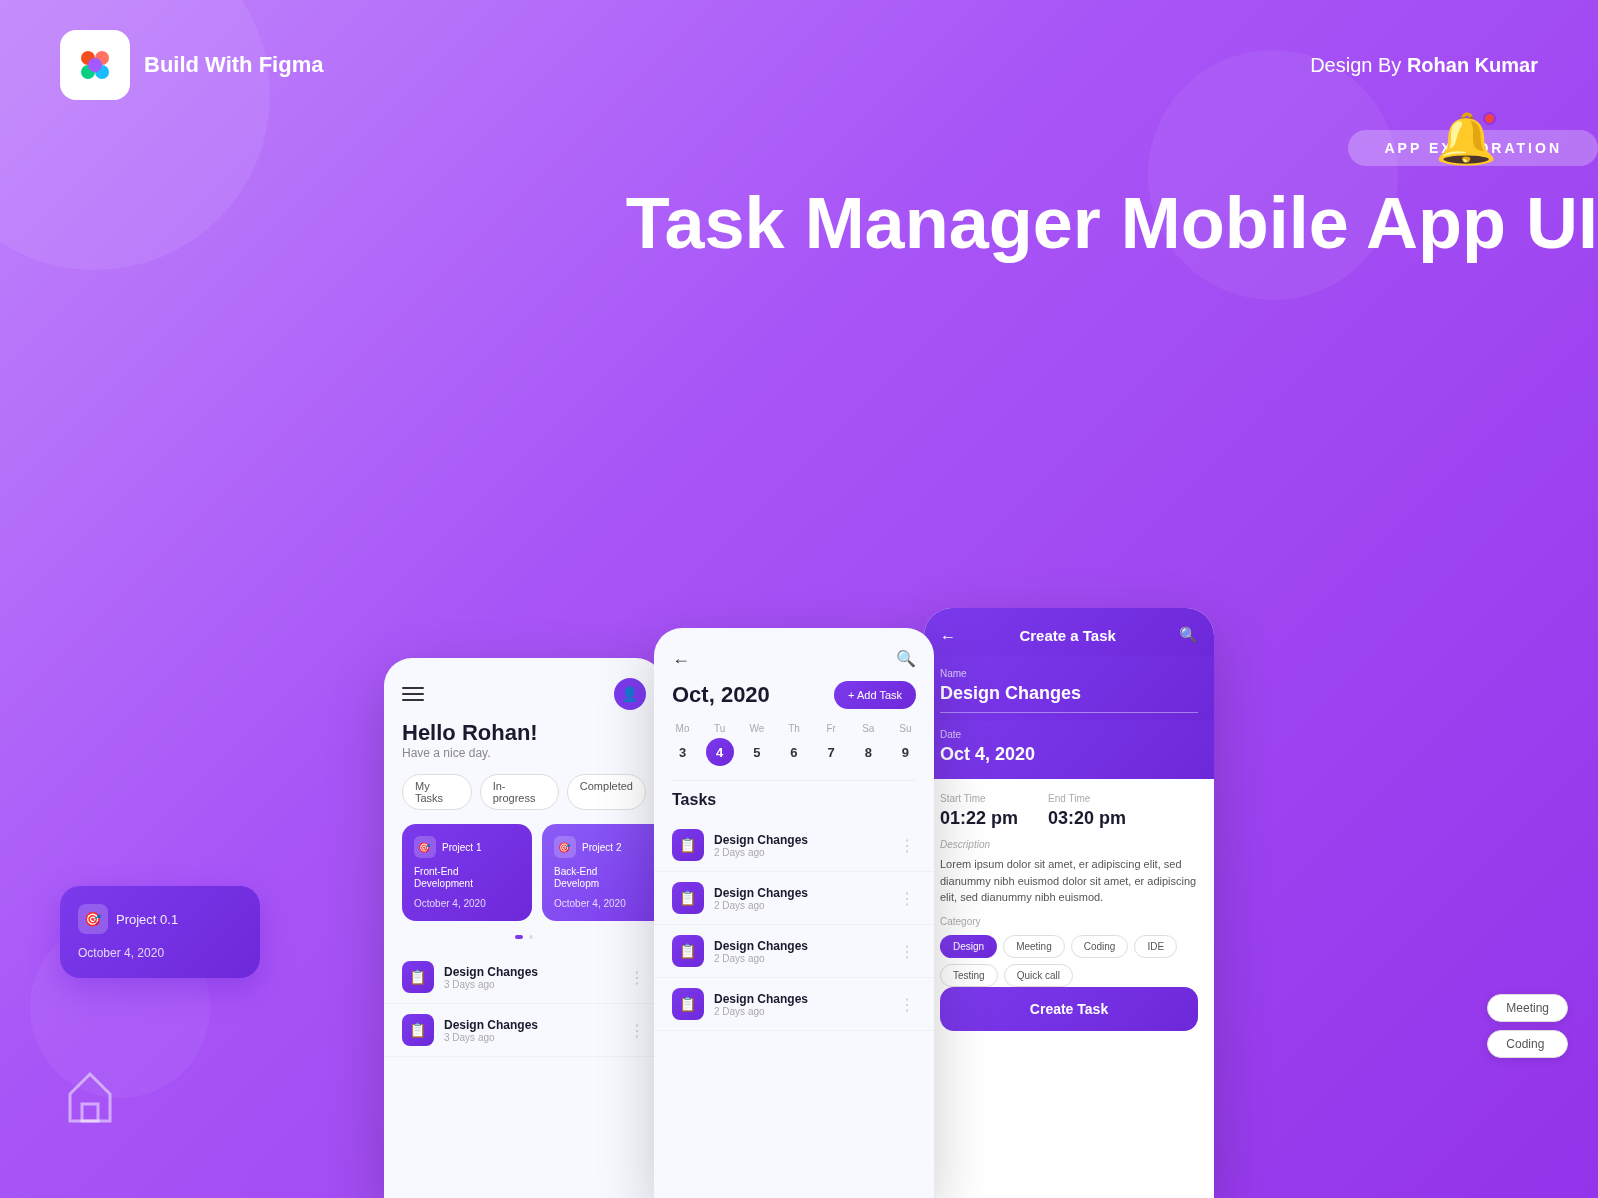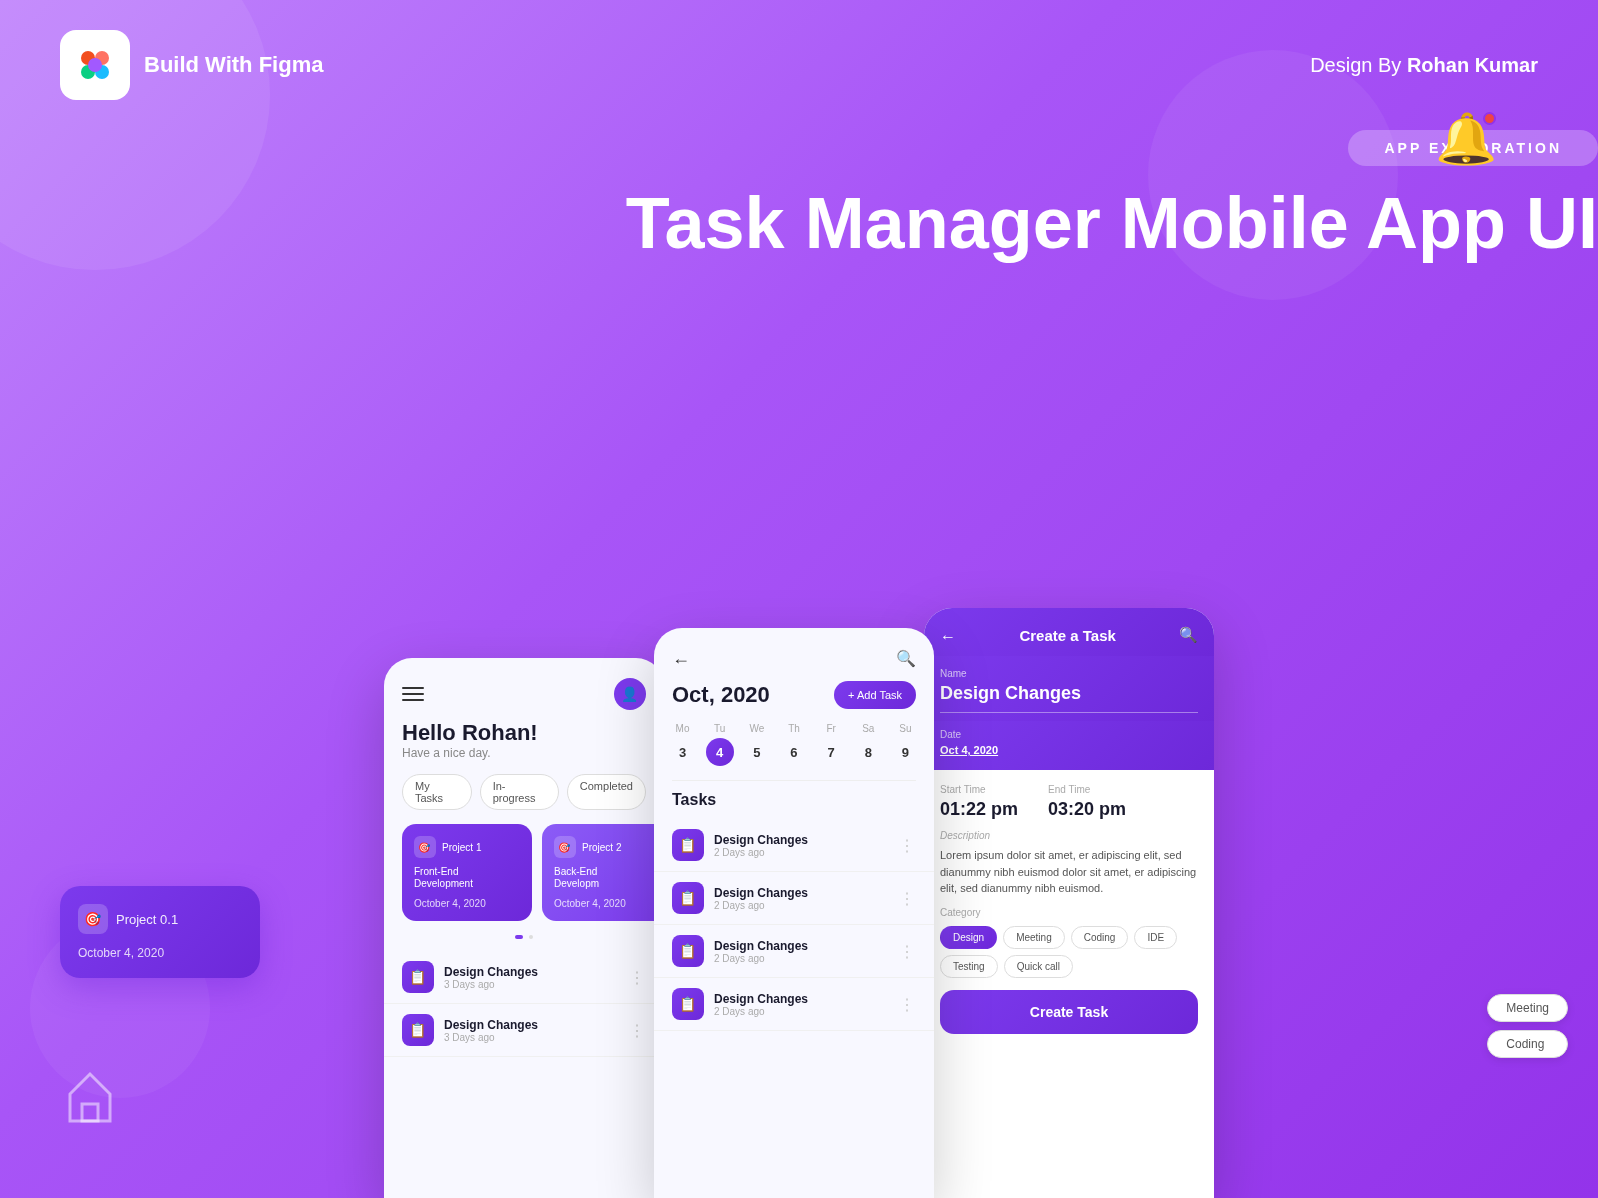--- a/index.html
+++ b/index.html
@@ -456,24 +456,23 @@
       font-weight: 700;
       color: white;
       border-bottom: 1px solid rgba(255,255,255,0.4);
       padding-bottom: 8px;
     }
     .p3-date-section {
       padding: 8px 16px 14px;
       background: linear-gradient(135deg, #7c3aed 0%, #6d28d9 100%);
     }
     .p3-date-value {
-      font-size: 11px;
+      font-size: 18px;
       font-weight: 700;
       color: white;
-      text-decoration: underline;
     }
     .p3-white-section {
       background: white;
       flex: 1;
     }
     .p3-time-row {
       display: flex;
       gap: 30px;
       padding: 14px 16px 10px;
     }
@@ -496,21 +495,21 @@
       color: #aaa;
       margin-bottom: 6px;
       font-style: italic;
     }
     .p3-desc-text {
       font-size: 11px;
       color: #555;
       line-height: 1.5;
     }
     .p3-category-section {
-      padding: 0 16px 12px;
+      padding: 0 16px 0;
     }
     .p3-cat-label {
       font-size: 10px;
       color: #aaa;
       margin-bottom: 8px;
     }
     .p3-cat-tags {
       display: flex;
       flex-wrap: wrap;
       gap: 6px;

